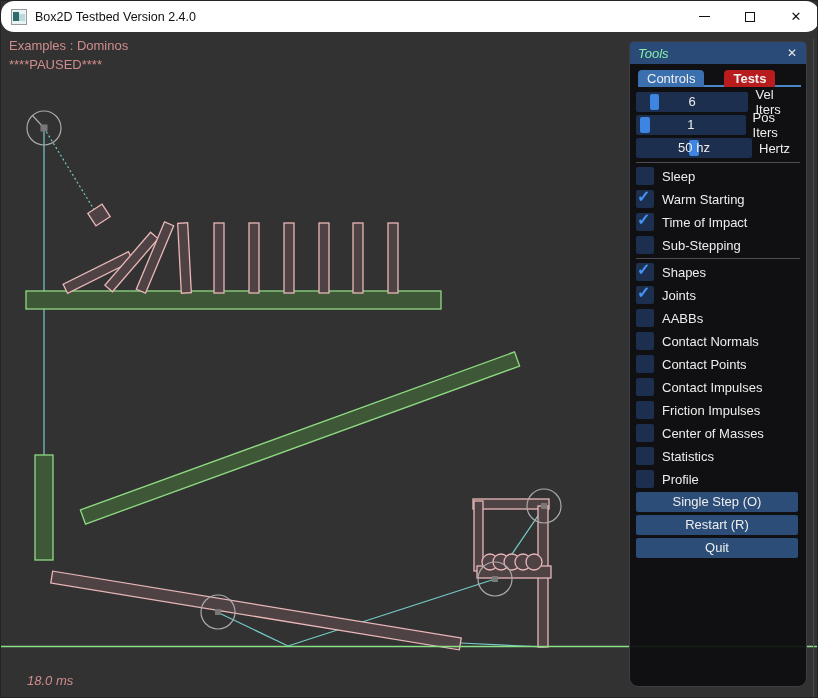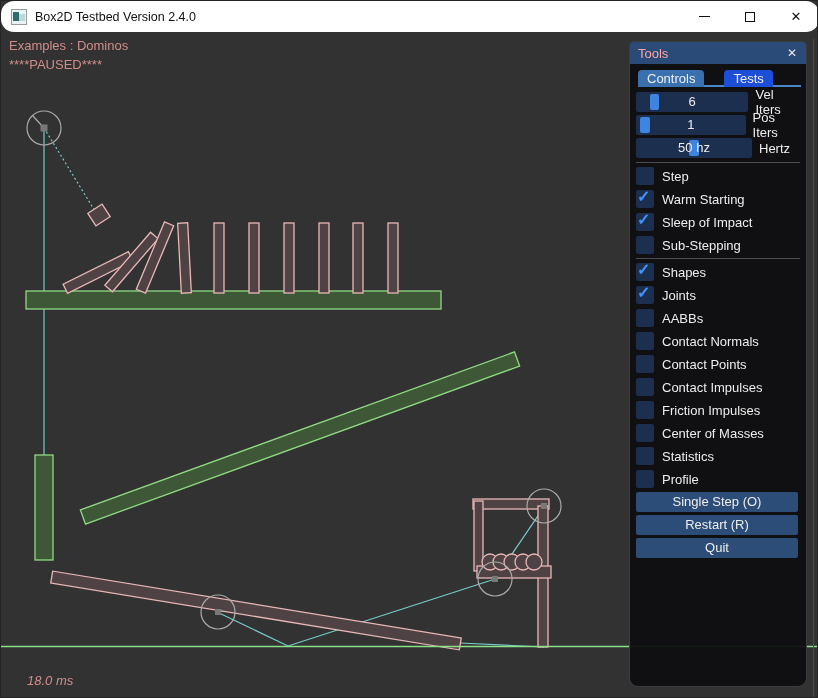--- a/index.html
+++ b/index.html
@@ -40,32 +40,32 @@
     background:rgba(13,13,15,0.92);
     border:1px solid #3c3c42;
     border-radius:4px 4px 9px 9px;
     color:#ededed; font-size:13px;
   }
   .p-title {
     position:absolute; top:0; left:0; right:0; height:22px;
     background:#2a4a77; border-radius:3px 3px 0 0;
     display:flex; align-items:center; padding:0 6px 0 8px;
   }
-  .p-title .pt-label { font-size:13px; color:#fca5a5; }
+  .p-title .pt-label { font-size:13px; color:#86efac;font-style:italic; }
   .p-close { margin-left:auto; width:16px; height:16px; display:flex;
     align-items:center; justify-content:center; color:#e8e8e8; font-size:12px; }
 
   .tabs {
     position:absolute; top:28px; left:8px; width:163px; height:17px;
     border-bottom:2px solid #4b86c6; display:flex; gap:20px;
   }
   .tab { padding:0 9px; height:17px; line-height:17px; font-size:13px;
     border-radius:4px 4px 0 0; color:#f0f0f0; }
   .tab.active { background:#3a70ad; }
-  .tab.inactive { background:#1d4ed8; }
+  .tab.inactive { background:#b91c1c;font-weight:bold; }
 
   .sliders { position:absolute; top:50px; left:6px; right:5px; }
   .slider-row { display:flex; align-items:center; height:20px; margin-bottom:3px; }
   .slider-track { position:relative; width:116px; height:20px; background:#1c2f4e; border-radius:2px; }
   .grab { position:absolute; top:2px; bottom:2px; background:#3d85e0; border-radius:2px; }
   .slider-value { position:absolute; inset:0; text-align:center; line-height:20px; font-size:13px; }
   .slider-label { margin-left:7px; font-size:13px; }
 
   .separator { position:absolute; left:6px; right:6px; height:1px; background:#4c4c52; }
   #sep1 { top:120px; } #sep2 { top:216px; }
@@ -223,33 +223,33 @@
       </div>
     </div>
 
     <div id="sep1" class="separator"></div>
 
     <div id="cbg1" class="cb-group">
       <div class="cb-row" data-checked="false">
         <span class="cbox">
             <span class="check">✓</span>
           </span>
-        <span class="cb-label">Step</span>
+        <span class="cb-label">Sleep</span>
       </div>
       <div class="cb-row" data-checked="true">
         <span class="cbox">
             <span class="check">✓</span>
           </span>
         <span class="cb-label">Warm Starting</span>
       </div>
       <div class="cb-row" data-checked="true">
         <span class="cbox">
             <span class="check">✓</span>
           </span>
-        <span class="cb-label">Sleep of Impact</span>
+        <span class="cb-label">Time of Impact</span>
       </div>
       <div class="cb-row" data-checked="false">
         <span class="cbox">
             <span class="check">✓</span>
           </span>
         <span class="cb-label">Sub-Stepping</span>
       </div>
     </div>
 
     <div id="sep2" class="separator"></div>

